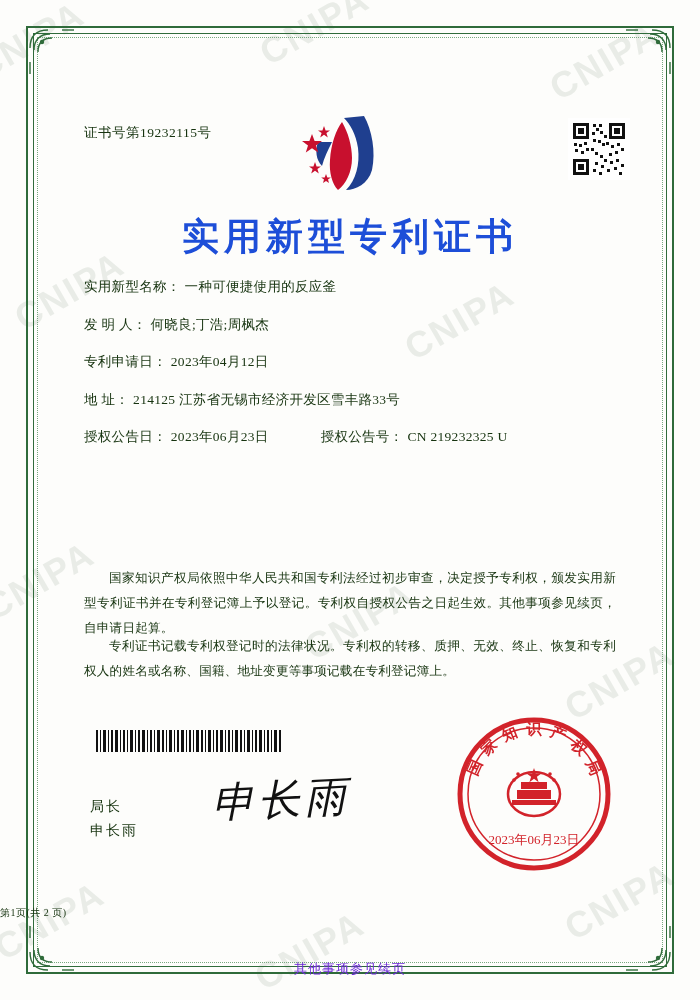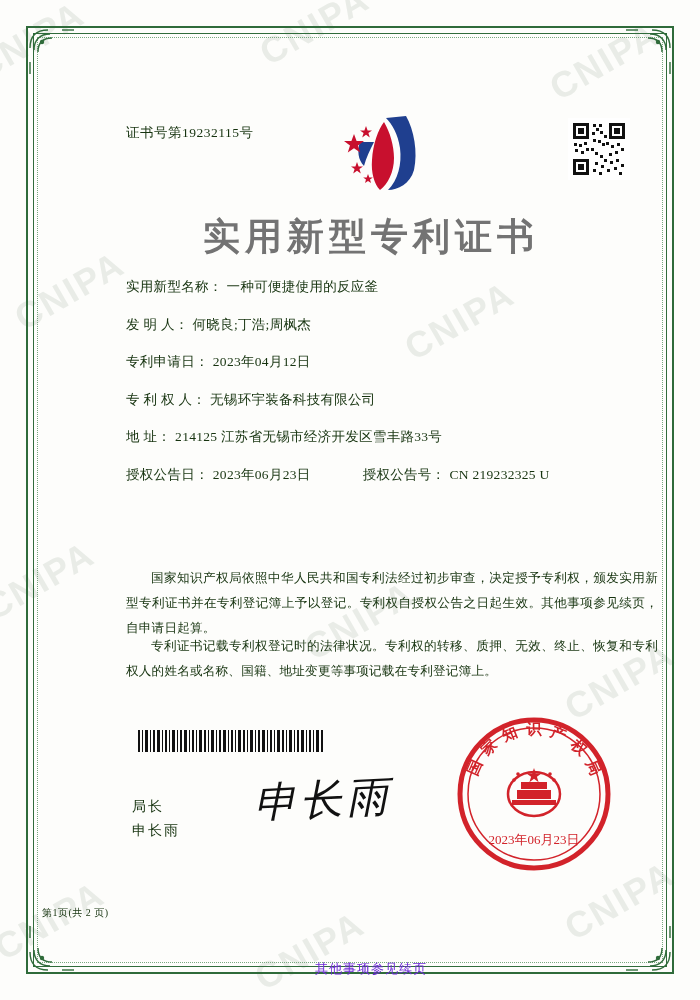--- a/index.html
+++ b/index.html
@@ -59,21 +59,21 @@
   }
   .corner{
     position:absolute;width:52px;height:52px;z-index:2;
   }
   .corner svg{display:block}
   .c-tl{left:28px;top:28px;}
   .c-tr{right:28px;top:28px;transform:scaleX(-1);}
   .c-bl{left:28px;bottom:28px;transform:scaleY(-1);}
   .c-br{right:28px;bottom:28px;transform:scale(-1,-1);}
 
-  .page{position:absolute;inset:0;z-index:3;margin-left:42px;}
+  .page{position:absolute;inset:0;z-index:3;}
 
   
   .cert-no{
     position:absolute;left:84px;top:124px;
     font-size:13.5px;letter-spacing:.5px;
   }
   .emblem{
     position:absolute;left:298px;top:112px;width:96px;height:82px;
   }
   .qr{
@@ -81,21 +81,21 @@
     background:#fff;padding:3px;box-sizing:border-box;
   }
   .qr svg{display:block}
 
   .title{
     position:absolute;left:0;right:0;top:212px;
     text-align:center;
     font-size:37px;
     letter-spacing:5px;
     font-weight:700;
-    color:#737373;
+    color:#1d4ed8;
   }
 
   
   .fields{
     position:absolute;left:84px;top:278px;width:536px;
     font-size:13.5px;
   }
   .row{
     display:flex;align-items:baseline;margin-bottom:19.5px;
   }
@@ -301,24 +301,20 @@
       <span class="label">实用新型名称：</span>
       <span class="value">一种可便捷使用的反应釜</span>
     </div>
     <div class="row">
       <span class="label">发 明 人：</span>
       <span class="value">何晓良;丁浩;周枫杰</span>
     </div>
     <div class="row">
       <span class="label">专利申请日：</span>
       <span class="value">2023年04月12日</span>
-    </div>
-    <div class="row">
-      <span class="label">专 利 权 人：</span>
-      <span class="value">无锡环宇装备科技有限公司</span>
     </div>
     <div class="row">
       <span class="label">地 址：</span>
       <span class="value">214125 江苏省无锡市经济开发区雪丰路33号</span>
     </div>
     <div class="row split">
       <span class="label">授权公告日：</span>
       <span class="value">2023年06月23日</span>
       <span class="second">
         <span class="label">授权公告号：</span>

